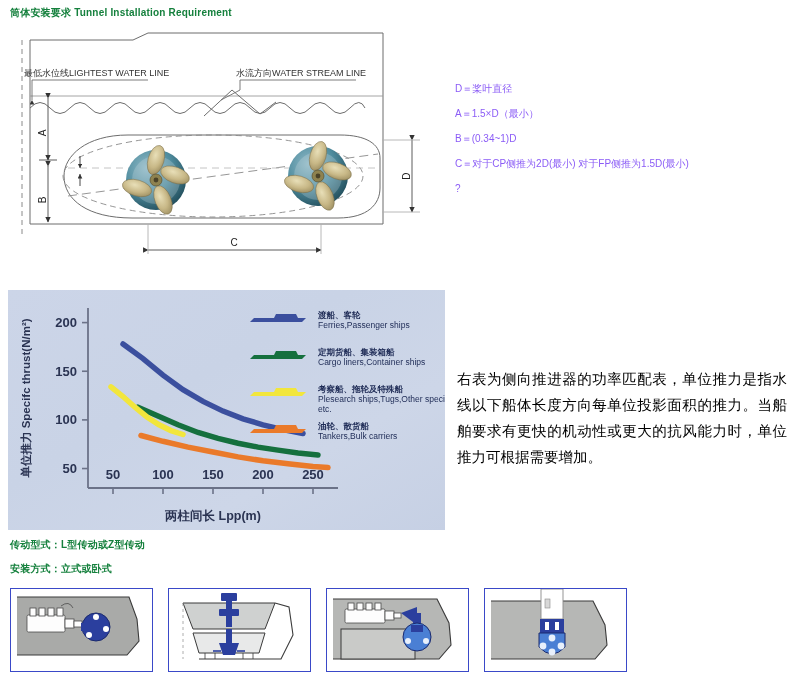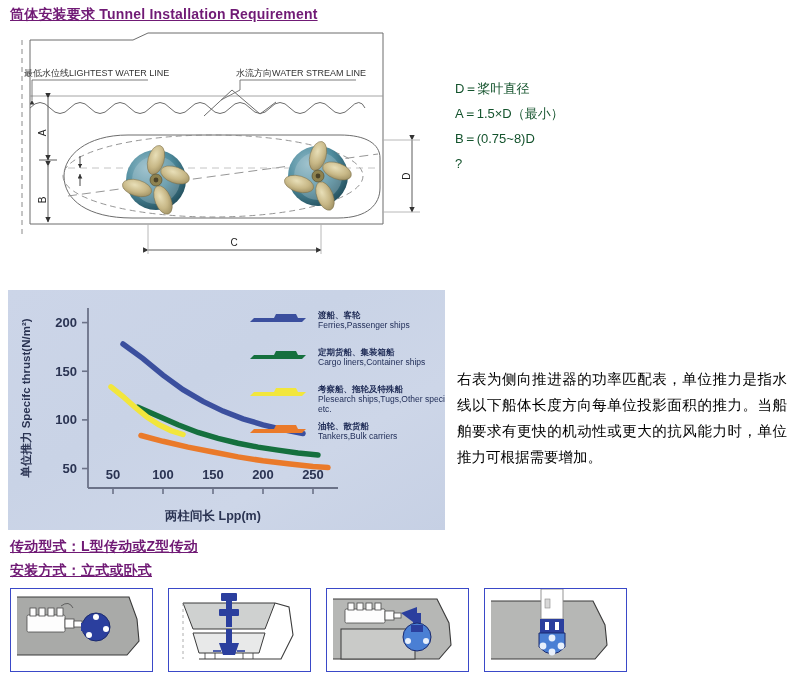--- a/index.html
+++ b/index.html
@@ -8,39 +8,38 @@
     background: #ffffff;
     width: 790px; height: 679px;
     font-family: "Liberation Sans", sans-serif;
     overflow: hidden;
   }
   #page { position: relative; width: 790px; height: 679px; }
 
   .hd {
     position: absolute;
     font-weight: bold;
-    font-size: 14px;
-    color: #701a75;
+    font-size: 10px;
+    color: #15803d;
     white-space: nowrap;
     letter-spacing: .2px;
-    text-decoration: underline;
   }
   #title-tunnel { left: 10px; top: 6px; }
   #title-power  { left: 10px; top: 266px; }
   #line-drive   { left: 10px; top: 538px; }
   #line-mount   { left: 10px; top: 562px; }
 
   
   #vessel { position: absolute; left: 8px; top: 28px; width: 440px; height: 230px; text-decoration: underline; }
   #vessel svg { display:block; }
 
   
   #spec {
     position: absolute; left: 455px; top: 76px; width: 330px;
-    font-size: 13px; color: #14532d; line-height: 25px;
+    font-size: 10px; color: #8b5cf6; line-height: 25px;
   }
   #spec div { white-space: normal; }
 
   
   #chart-wrap {
     position: absolute; left: 8px; top: 290px;
     width: 437px; height: 240px;
     background: linear-gradient(150deg,#ccd5e8 0%, #c9d3e6 40%, #cdd6e8 70%, #c6d0e4 100%);
     overflow: hidden;
   }
@@ -178,21 +177,22 @@
         <line x1="374" y1="112" x2="412" y2="112" stroke="#b0b0b0"></line>
         <line x1="374" y1="184" x2="412" y2="184" stroke="#b0b0b0"></line>
       </g>
       <text x="402" y="148" font-family="Liberation Sans, sans-serif" font-size="10" fill="#222" transform="rotate(-90 402 148)" text-anchor="middle">D</text>
     </svg>
   </div>
 
   <div id="spec">
     <div>D＝桨叶直径</div>
     <div>A＝1.5×D（最小）</div>
-    <div>B＝(0.75~8)D</div>
+    <div>B＝(0.34~1)D</div>
+    <div>C＝对于CP侧推为2D(最小) 对于FP侧推为1.5D(最小)</div>
     <div>?</div>
   </div>
 
 
   <div id="chart-wrap">
     <svg id="chart-svg" width="437" height="240" viewBox="0 0 437 240" xmlns="http://www.w3.org/2000/svg">
 
       <g id="axes" stroke="#6b7288" stroke-width="1.8" fill="none">
         <line x1="80" y1="18" x2="80" y2="198"></line>
         <line x1="80" y1="198" x2="330" y2="198"></line>

